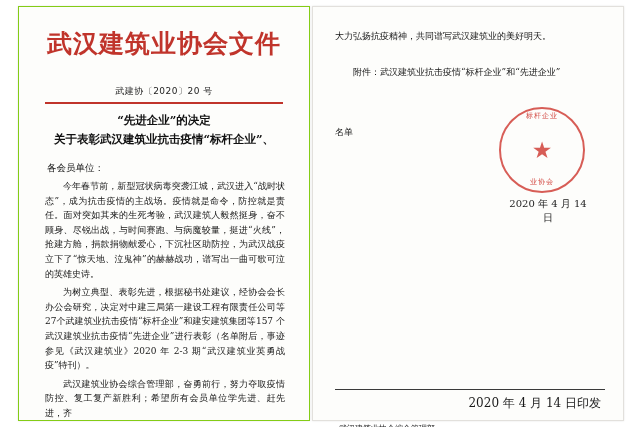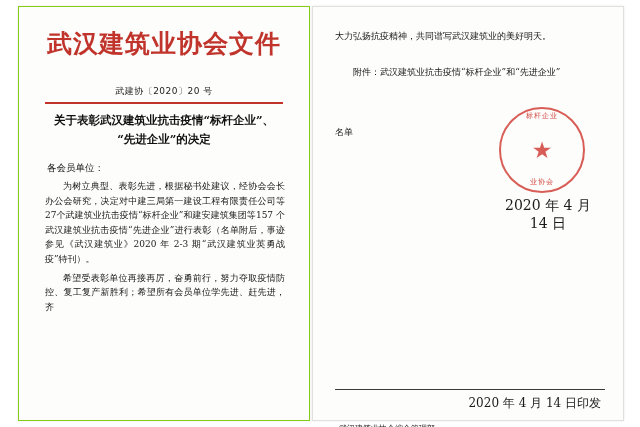--- a/index.html
+++ b/index.html
@@ -172,21 +172,21 @@
     top: 170px;
     width: 66px;
     text-align: center;
   }
   #seal-date {
     position: absolute;
     left: 190px;
     top: 190px;
     width: 90px;
     text-align: center;
-    font-size: 14px;
+    font-size: 10px;
     color: #1a1a1a;
     font-family: "DejaVu Serif", "Liberation Serif", serif;
   }
   
   #r-footer-rule {
     position: absolute;
     left: 22px;
     right: 18px;
     top: 382px;
     height: 1px;
@@ -217,29 +217,30 @@
 
   <div id="left-page" class="page-sheet">
 
     <div class="doc-title">武汉建筑业协会文件</div>
 
     <div class="doc-number">武建协〔2020〕20 号</div>
 
     <div class="red-rule"></div>
 
     <div class="subject">
+      <div>“先进企业”的决定</div>
       <div>关于表彰武汉建筑业抗击疫情“标杆企业”、</div>
-      <div>“先进企业”的决定</div>
     </div>
 
     <div class="salutation">各会员单位：</div>
 
     <div class="body-text">
+      <p>今年春节前，新型冠状病毒突袭江城，武汉进入“战时状态”，成为抗击疫情的主战场。疫情就是命令，防控就是责任。面对突如其来的生死考验，武汉建筑人毅然挺身，奋不顾身、尽锐出战，与时间赛跑、与病魔较量，挺进“火线”，抢建方舱，捐款捐物献爱心，下沉社区助防控，为武汉战疫立下了“惊天地、泣鬼神”的赫赫战功，谱写出一曲可歌可泣的英雄史诗。</p>
       <p>为树立典型、表彰先进，根据秘书处建议，经协会会长办公会研究，决定对中建三局第一建设工程有限责任公司等27个武建筑业抗击疫情“标杆企业”和建安建筑集团等157 个武汉建筑业抗击疫情“先进企业”进行表彰（名单附后，事迹参见《武汉建筑业》2020 年 2-3 期“武汉建筑业英勇战疫”特刊）。</p>
-      <p>希望受表彰单位再接再厉，奋勇前行，努力夺取疫情防控、复工复产新胜利；希望所有会员单位学先进、赶先进，齐</p>
+      <p>武汉建筑业协会综合管理部，奋勇前行，努力夺取疫情防控、复工复产新胜利；希望所有会员单位学先进、赶先进，齐</p>
     </div>
   </div>
 
   <div id="right-page" class="page-sheet">
 
     <div id="r-attach-1" class="r-line">附件：武汉建筑业抗击疫情“标杆企业”和“先进企业”</div>
 
     <div id="r-top-line" class="r-line">大力弘扬抗疫精神，共同谱写武汉建筑业的美好明天。</div>
 
     <div id="r-attach-2" class="r-line">名单</div>

